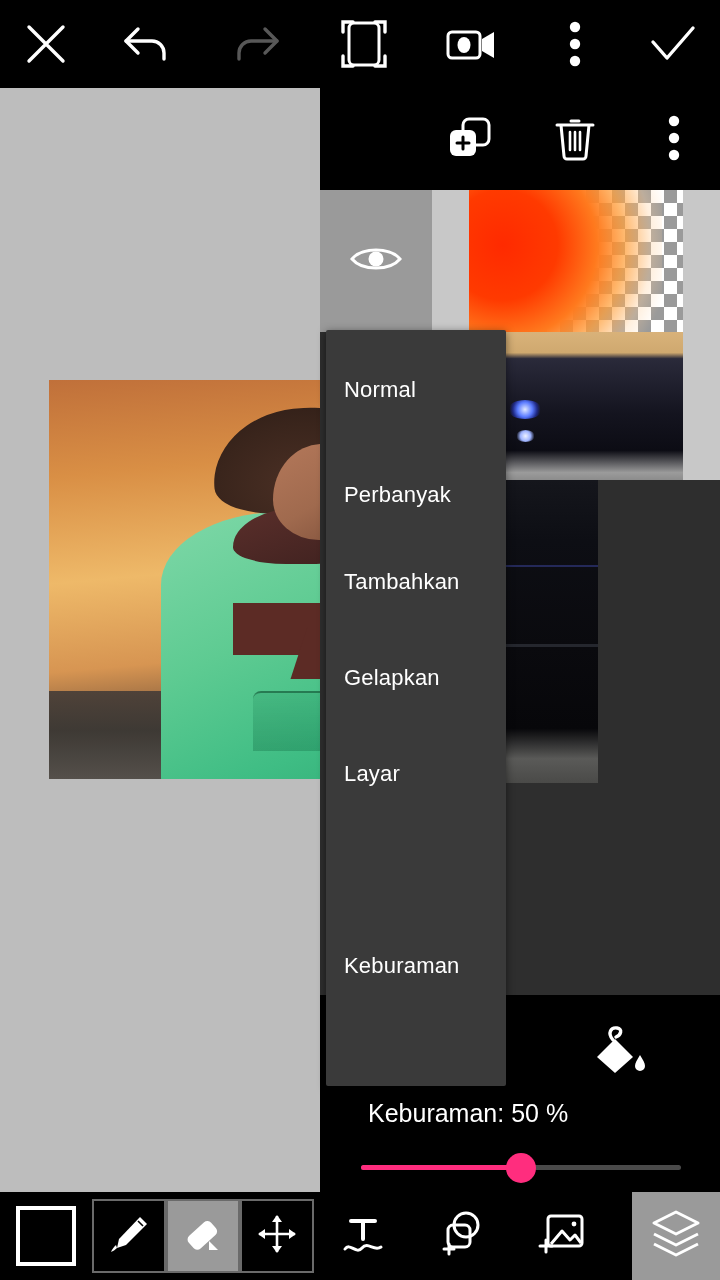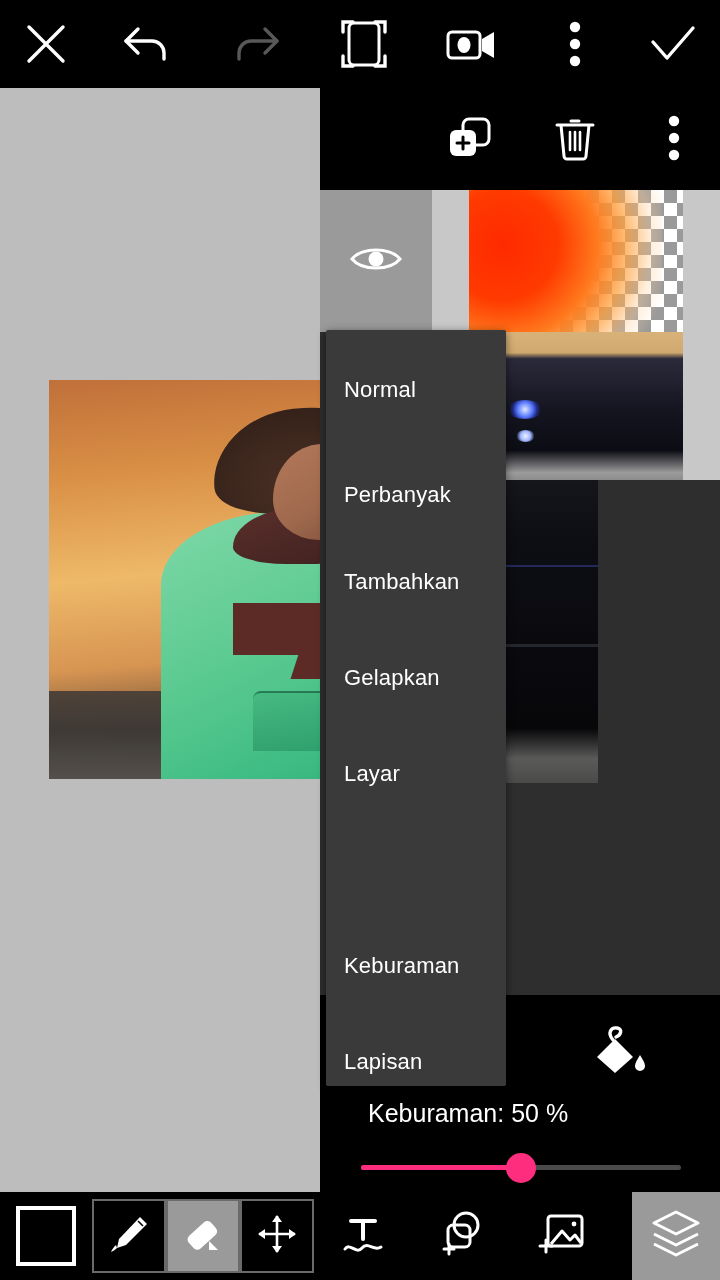--- a/index.html
+++ b/index.html
@@ -371,21 +371,20 @@
     </div>
   </div>
 
   <div class="dropdown">
     <div class="dd-item" style="top:12px">Normal</div>
     <div class="dd-item" style="top:117px">Perbanyak</div>
     <div class="dd-item" style="top:204px">Tambahkan</div>
     <div class="dd-item" style="top:300px">Gelapkan</div>
     <div class="dd-item" style="top:396px">Layar</div>
     <div class="dd-item" style="top:588px">Keburaman</div>
-    <div class="dd-item" style="top:684px">Lapisan</div>
   </div>
 
   <div class="bottombar">
     <div class="bt" style="width:92px">
       <div class="swatch" style="background: rgb(0, 0, 0);"></div>
     </div>
     <div class="bt">
       <div class="toolgroup">
         <div class="tool-cell">
           <span class="ico">

